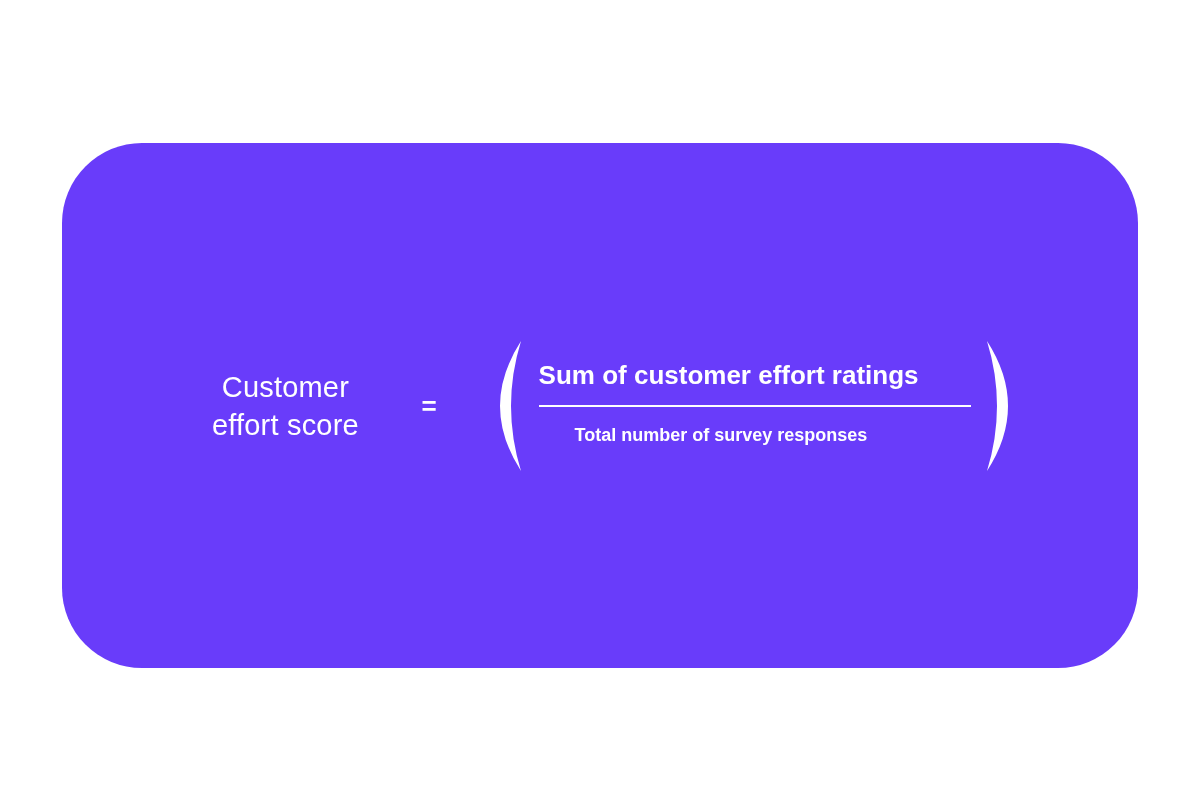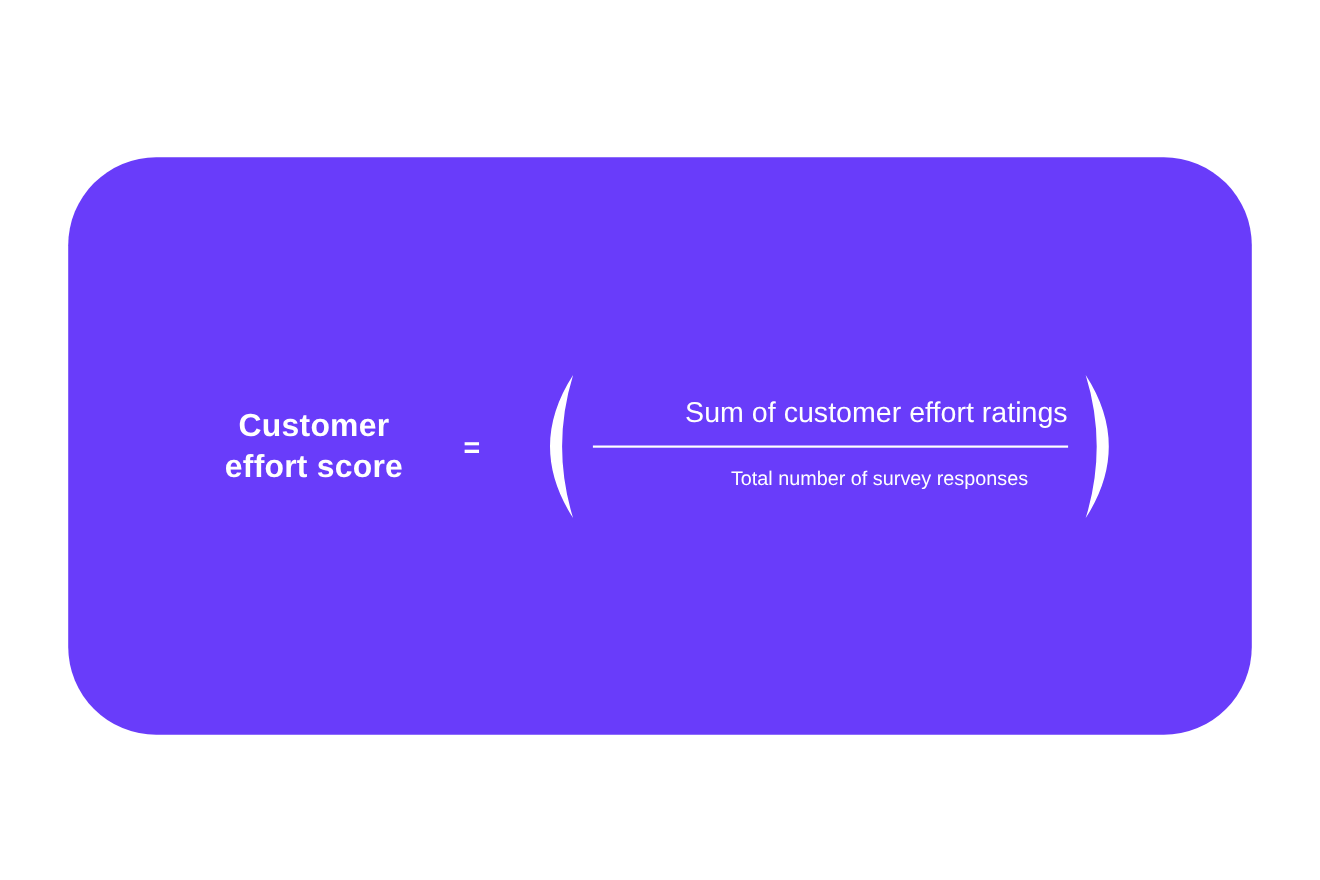--- a/index.html
+++ b/index.html
@@ -27,42 +27,42 @@
   }
   .formula{
     display:flex;
     align-items:center;
     color:var(--text-on-card);
   }
   .lhs{
     width:200px;
     text-align:center;
     font-size:29px;
-    font-weight:700;
+    font-weight:400;
     line-height:38px;
     letter-spacing:0.2px;
   }
   .equals{
     font-size:26px;
     font-weight:700;
     margin:0 56px 0 36px;
     line-height:1;
   }
   .paren{
     width:30px;
     height:134px;
     flex:0 0 auto;
     display:block;
   }
   .paren-open{margin-right:16px;}
   .paren-close{margin-left:14px;}
   .fraction{
     width:432px;
-    text-align:right;
-    font-weight:400;
+    text-align:left;
+    font-weight:700;
   }
   .numerator{
     font-size:26px;
     line-height:32px;
     white-space:nowrap;
   }
   .frac-line{
     height:2px;
     background:var(--text-on-card);
     margin:14px 0 12px 0;

